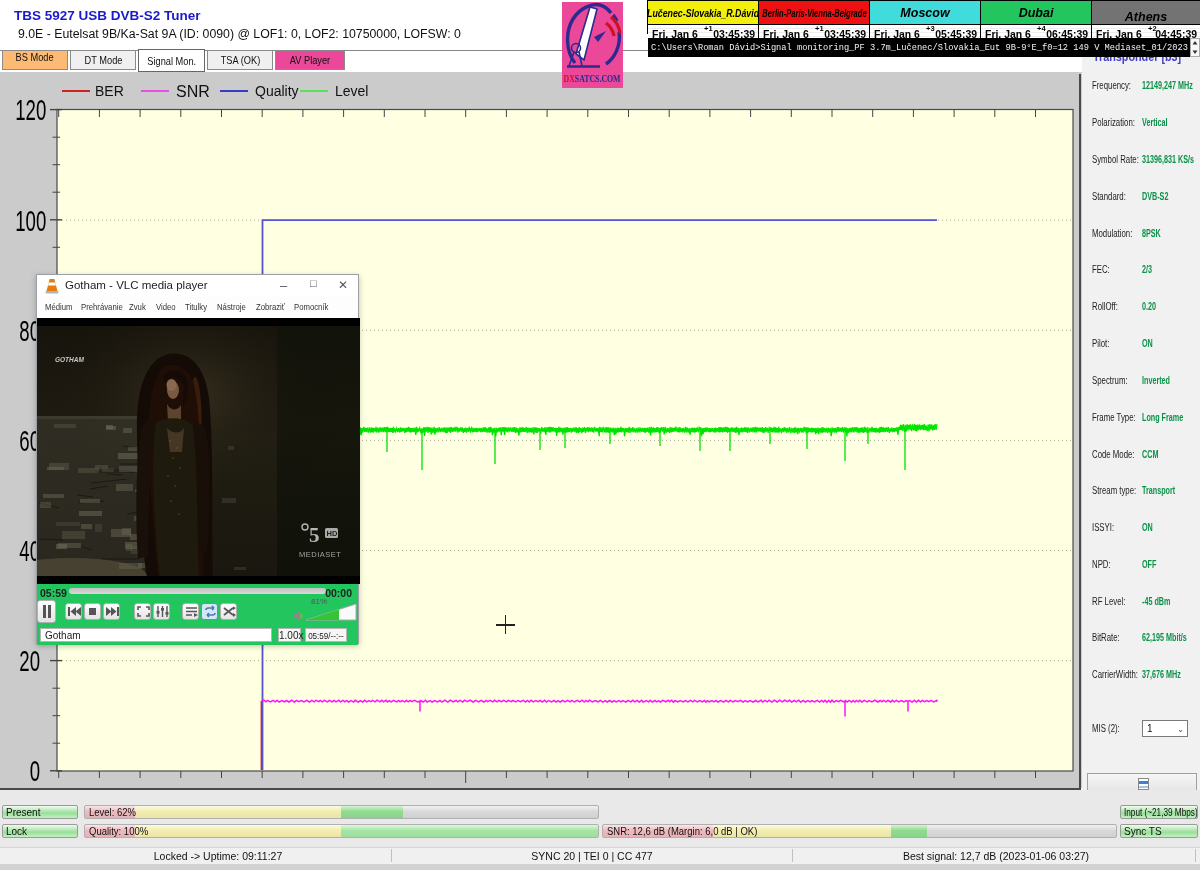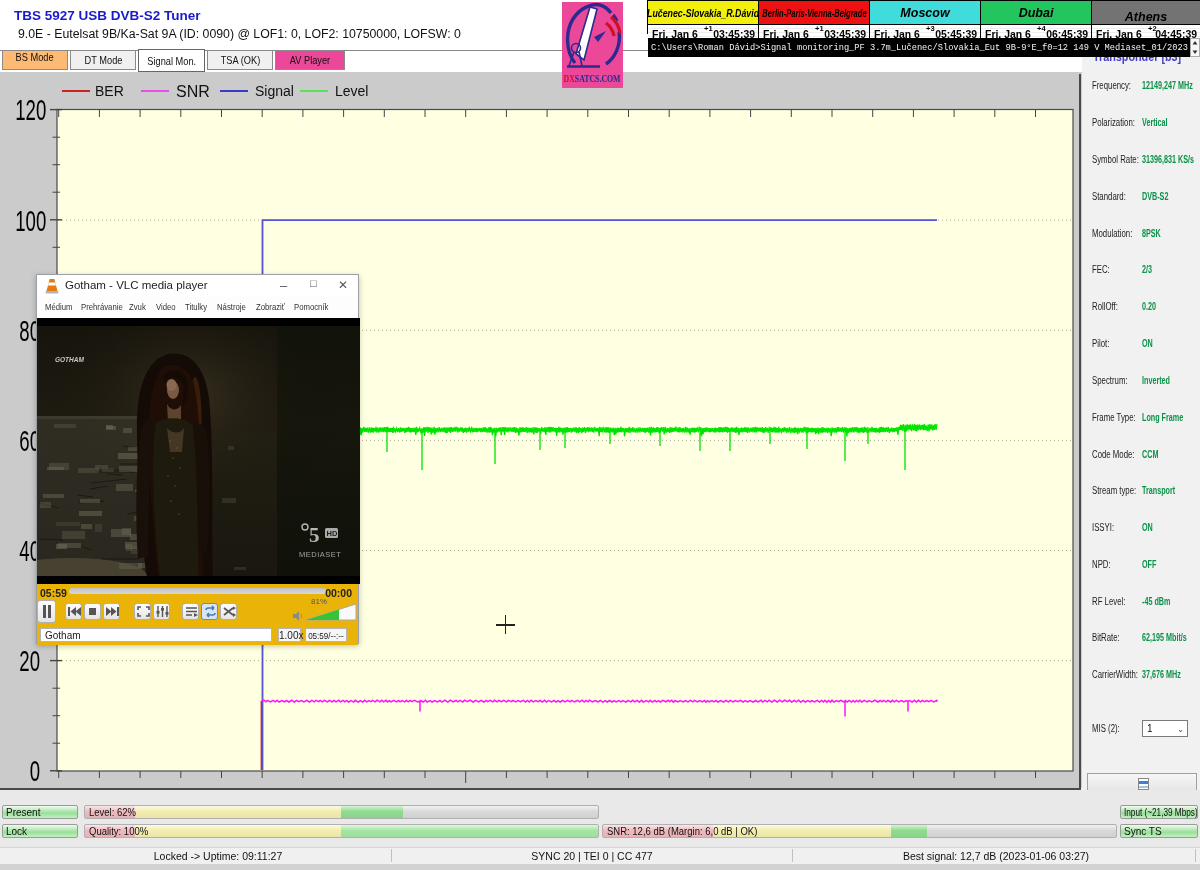--- a/index.html
+++ b/index.html
@@ -32,21 +32,21 @@
 
 <div class="abs" style="left:0;top:72px;width:1082px;height:716px;background:#cbcbcb;"></div>
 <div class="abs" style="left:0;top:788px;width:1081px;height:2px;background:#4a4a4a;"></div>
 <div class="abs" style="left:1079px;top:74px;width:2px;height:716px;background:#4a4a4a;"></div>
 
 <div class="abs" style="left:62px;top:90px;width:28px;height:2px;background:#cc2222;"></div>
 <div class="abs" style="left:95px;top:83px;font-size:14px;color:#111;">BER</div>
 <div class="abs" style="left:141px;top:90px;width:28px;height:2px;background:#e84fe8;"></div>
 <div class="abs" style="left:176px;top:83px;font-size:16px;color:#111;">SNR</div>
 <div class="abs" style="left:220px;top:90px;width:28px;height:2px;background:#3a3ac8;"></div>
-<div class="abs" style="left:255px;top:83px;font-size:14px;color:#111;">Signal</div>
+<div class="abs" style="left:255px;top:83px;font-size:14px;color:#111;">Quality</div>
 <div class="abs" style="left:300px;top:90px;width:28px;height:2px;background:#5ae05a;"></div>
 <div class="abs" style="left:335px;top:83px;font-size:14px;color:#111;">Level</div>
 
 <div class="abs" style="left:0;top:95px;width:40px;text-align:right;font-size:30px;color:#000;transform:scaleX(0.62);transform-origin:right center;line-height:29px;">120</div>
 <div class="abs" style="left:0;top:206px;width:40px;text-align:right;font-size:30px;color:#000;transform:scaleX(0.62);transform-origin:right center;line-height:29px;">100</div>
 <div class="abs" style="left:0;top:316px;width:40px;text-align:right;font-size:30px;color:#000;transform:scaleX(0.62);transform-origin:right center;line-height:29px;">80</div>
 <div class="abs" style="left:0;top:426px;width:40px;text-align:right;font-size:30px;color:#000;transform:scaleX(0.62);transform-origin:right center;line-height:29px;">60</div>
 <div class="abs" style="left:0;top:536px;width:40px;text-align:right;font-size:30px;color:#000;transform:scaleX(0.62);transform-origin:right center;line-height:29px;">40</div>
 <div class="abs" style="left:0;top:646px;width:40px;text-align:right;font-size:30px;color:#000;transform:scaleX(0.62);transform-origin:right center;line-height:29px;">20</div>
 <div class="abs" style="left:0;top:756px;width:40px;text-align:right;font-size:30px;color:#000;transform:scaleX(0.62);transform-origin:right center;line-height:29px;">0</div>
@@ -384,21 +384,21 @@
         <text x="272" y="216" font-size="21" font-weight="bold" fill="#dedede" font-family="'Liberation Serif',serif">5</text>
         <circle cx="268" cy="201" r="3" fill="none" stroke="#dedede" stroke-width="1.4"></circle>
         <rect x="288" y="202" width="13" height="10" rx="1.5" fill="#cfcfcf"></rect>
         <text x="289.5" y="210" font-size="7.5" font-weight="bold" fill="#222" font-family="'Liberation Sans',sans-serif">HD</text>
         <text x="262" y="231" font-size="7.5" fill="#c4c4c4" font-family="'Liberation Sans',sans-serif" letter-spacing="0.5">MEDIASET</text>
       </g>
     </svg>
     <div style="position:absolute;left:0;top:0;width:100%;height:8px;background:#000;"></div>
     <div style="position:absolute;left:0;bottom:0;width:100%;height:8px;background:#000;"></div>
   </div>
-  <div style="position:absolute;left:0;top:309px;width:100%;height:61px;background:#eab308;">
+  <div style="position:absolute;left:0;top:309px;width:100%;height:61px;background:#22c55e;">
     <span style="position:absolute;left:3px;top:3px;font-size:10.5px;font-weight:bold;color:#222;">05:59</span>
     <div style="position:absolute;left:32px;top:4px;width:257px;height:6px;border-radius:3px;background:linear-gradient(#c2c2c2,#d8d8d8);"></div>
     <span style="position:absolute;right:6px;top:3px;font-size:10.5px;font-weight:bold;color:#222;">00:00</span>
   </div>
 </div>
 <div class="abs" style="left:37px;top:600px;width:19px;height:23px;background:linear-gradient(#fefefe,#e4e4e4);border:1px solid #b0b0b0;border-radius:3px;">
       <div style="position:absolute;left:4.5px;top:4px;width:3px;height:13px;background:#555;"></div>
       <div style="position:absolute;left:10px;top:4px;width:3px;height:13px;background:#555;"></div>
     </div>
     <div class="abs" style="left:65px;top:603px;width:17px;height:17px;background:linear-gradient(#fefefe,#e4e4e4);border:1px solid #b0b0b0;border-radius:3px;">

